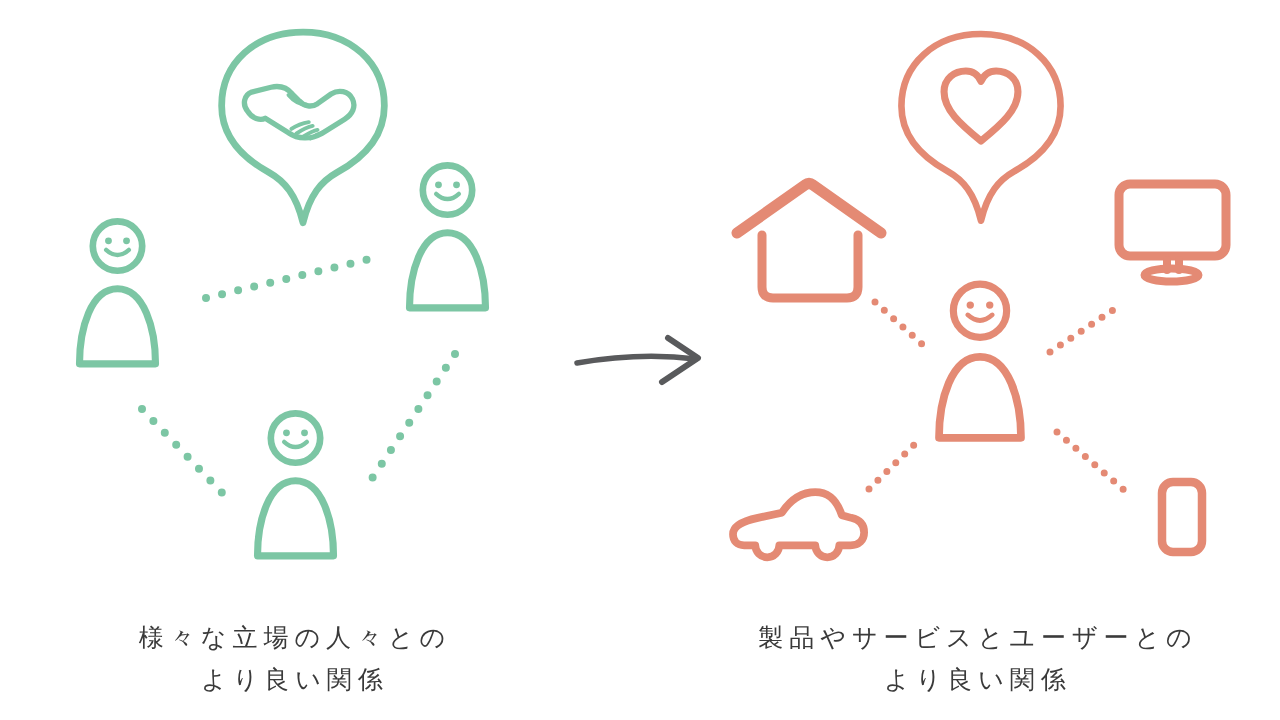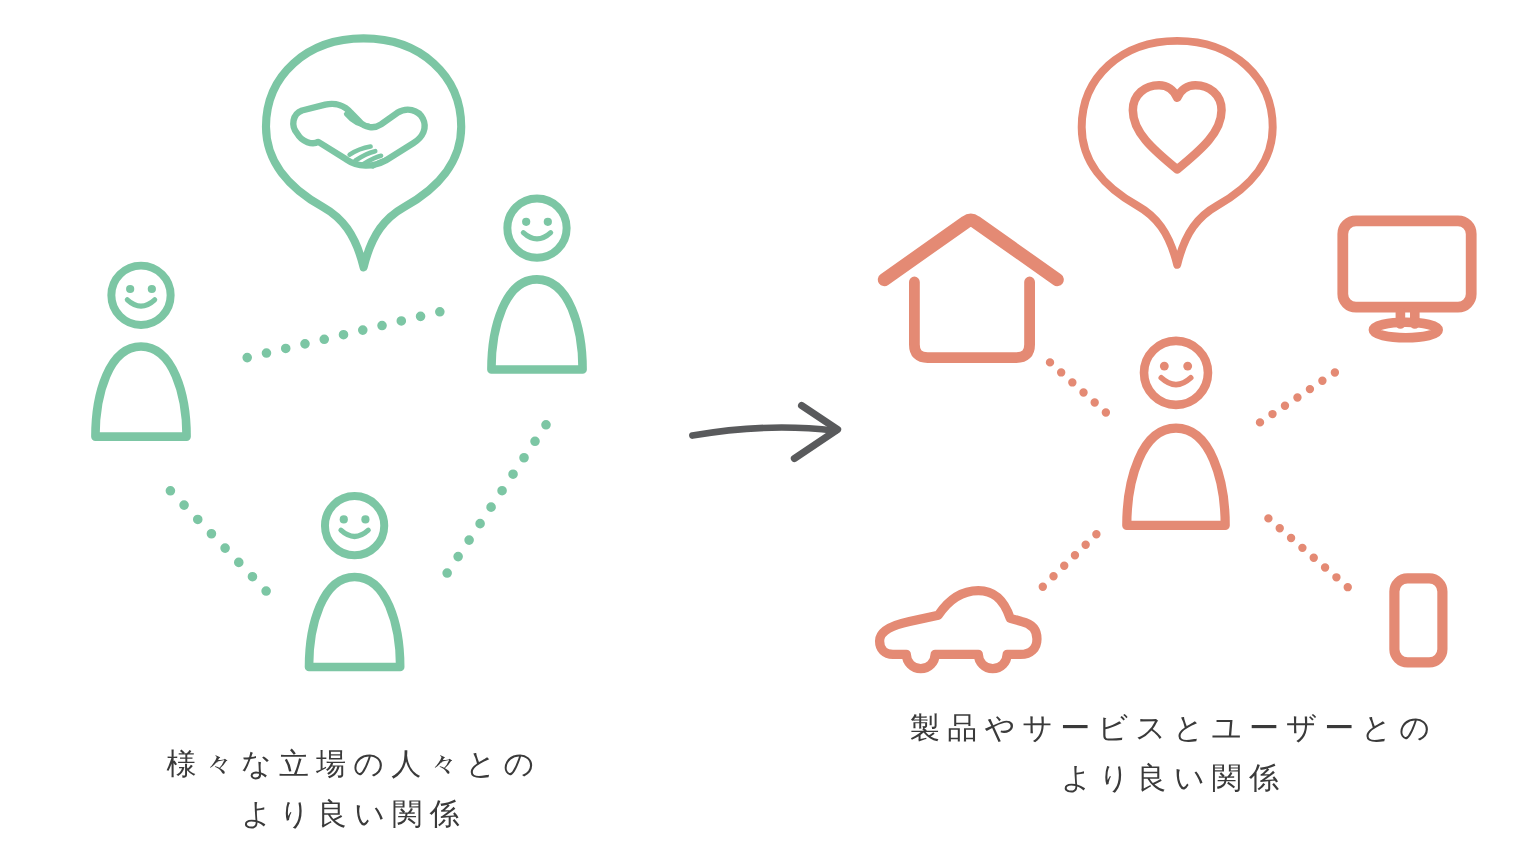--- a/index.html
+++ b/index.html
@@ -123,18 +123,18 @@
       <path class="ln a" stroke-width="5.5" d="M577,363 Q640,352 696,359"></path>
       <path class="ln a" stroke-width="6" d="M668,338 L698,358 L662,382"></path>
     </g>
   </svg>
 
   <div class="caption" style="left:55px;top:616px">
     <div>様々な立場の人々との</div>
     <div>より良い関係</div>
   </div>
 
-  <div class="caption" style="left:738px;top:586px">
+  <div class="caption" style="left:738px;top:616px">
     <div>製品やサービスとユーザーとの</div>
     <div>より良い関係</div>
   </div>
 
 </div>
 
 </body></html>

